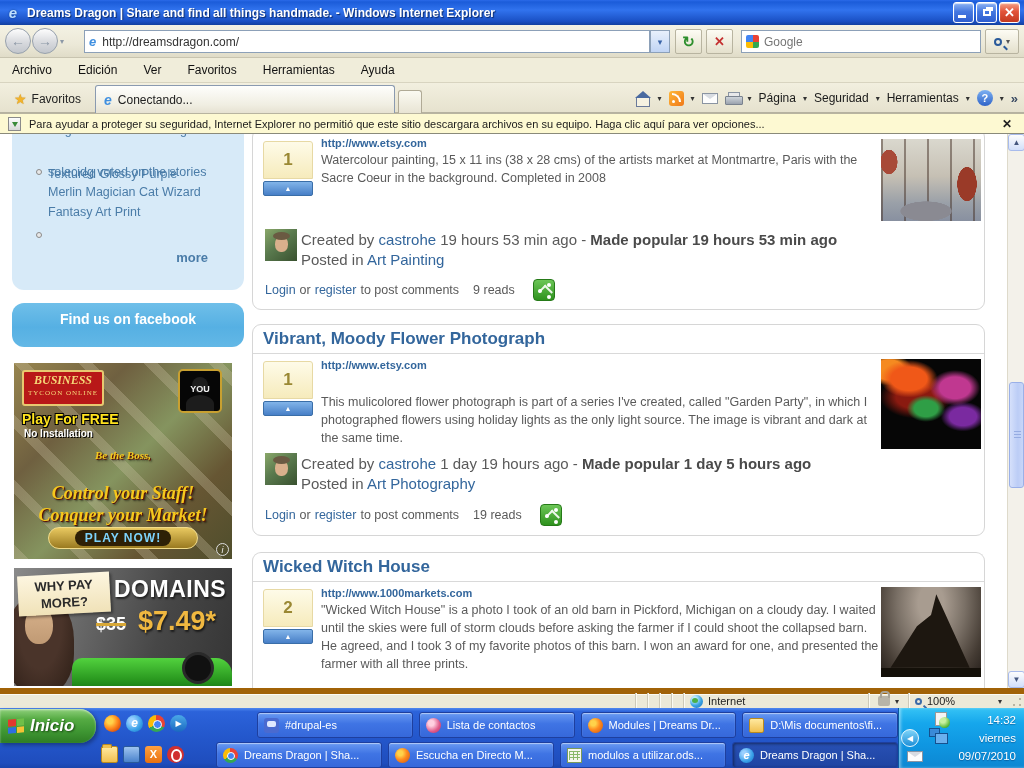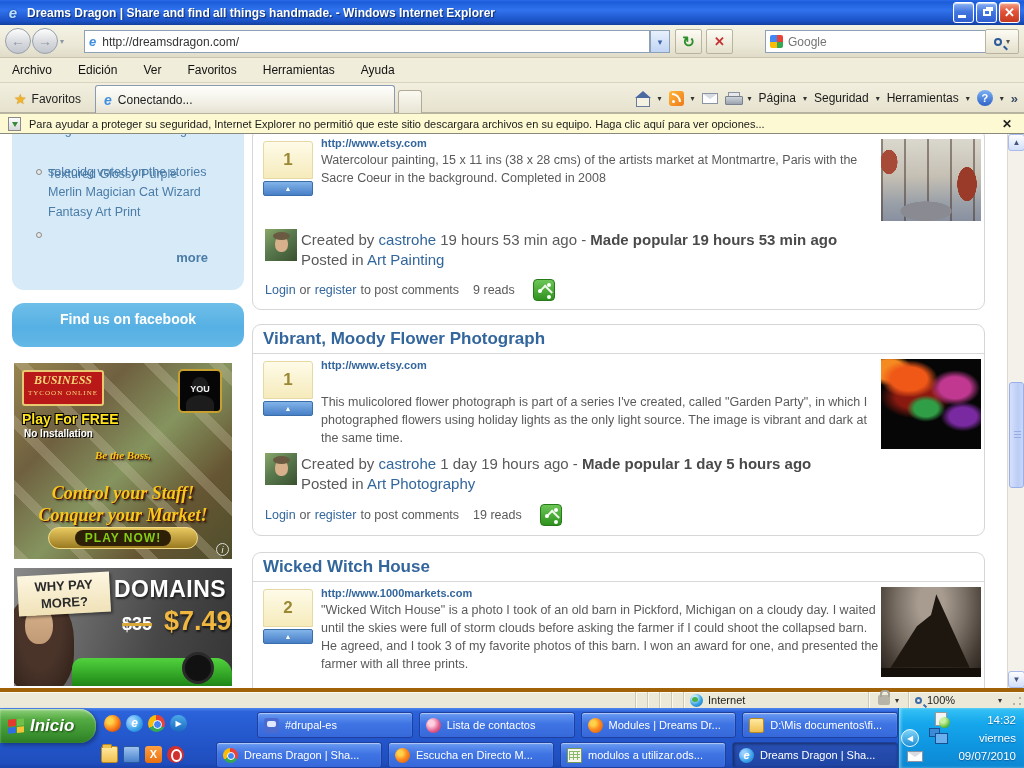--- a/index.html
+++ b/index.html
@@ -39,21 +39,21 @@
   .addr-input { border:none; outline:none; flex:1; font-size:12px; color:#333; font-family:"Liberation Sans",sans-serif; background:transparent; }
   .addr-drop { position:absolute; left:650px; top:5px; width:20px; height:23px;
     background:linear-gradient(180deg,#e8f0fc,#c0d4f4); border:1px solid #8ca0b8; color:#3a64a8; font-size:9px;
     display:flex; align-items:center; justify-content:center; }
   .tool-sq { position:absolute; top:4px; width:27px; height:25px; border:1px solid #b8b4a0; border-radius:2px;
     background:linear-gradient(180deg,#fdfcf4,#e4e0cc); display:flex; align-items:center; justify-content:center;
     font-weight:bold; }
   .btn-refresh { left:675px; color:#2e8f2e; font-size:15px; }
   .btn-stop { left:706px; color:#c43030; font-size:13px; }
   .google-box { position:absolute; left:741px; top:5px; width:240px; height:23px; background:#fff;
-    border:1px solid #8ca0b8; display:flex; align-items:center; padding:0 4px;margin-left:24px; }
+    border:1px solid #8ca0b8; display:flex; align-items:center; padding:0 4px; }
   .g-logo { width:13px; height:13px; margin-right:5px; border-radius:2px; overflow:hidden; display:grid;
     grid-template-columns:1fr 1fr; grid-template-rows:1fr 1fr; }
   .g-logo i:nth-child(1){background:#4285f4;} .g-logo i:nth-child(2){background:#ea4335;}
   .g-logo i:nth-child(3){background:#fbbc05;} .g-logo i:nth-child(4){background:#34a853;}
   .g-input { border:none; outline:none; flex:1; font-size:12px; color:#9a9a9a; font-family:"Liberation Sans",sans-serif; }
   .search-btn { position:absolute; left:985px; top:4px; width:34px; height:25px; border:1px solid #b8b4a0; border-radius:2px;
     background:linear-gradient(180deg,#fdfcf4,#e4e0cc); display:flex; align-items:center; justify-content:center; gap:4px; }
   .mag { width:8px; height:8px; border:2px solid #2a5a9a; border-radius:50%; position:relative; }
   .mag::after { content:''; position:absolute; left:7px; top:7px; width:5px; height:2px; background:#2a5a9a; transform:rotate(45deg); }
   .mini-drop { font-size:8px; color:#555; }
@@ -132,34 +132,34 @@
   .ad1-you::after { content:''; position:absolute; left:6px; top:24px; width:28px; height:18px; border-radius:50% 50% 0 0; background:#1c1c1c; }
   .ad1-you span { position:absolute; left:0; top:13px; width:100%; text-align:center; color:#eee; font-size:9px; font-weight:bold; z-index:2; }
   .ad1-free { position:absolute; left:8px; top:48px; color:#ffe31e; font-weight:bold; font-size:14px;
     text-shadow:1px 1px 0 #000,-1px 1px 0 #000,1px -1px 0 #000,-1px -1px 0 #000; }
   .ad1-noinst { position:absolute; left:10px; top:65px; color:#fff; font-weight:bold; font-size:10px; text-shadow:1px 1px 0 #000; }
   .ad1-tag { position:absolute; width:100%; text-align:center; color:#f6c81c; font-weight:bold; font-style:italic;
     font-family:"Liberation Serif",serif; text-shadow:1px 1px 0 #5a1408, 2px 2px 2px rgba(0,0,0,.6); }
   .t1 { top:86px; font-size:11px; } .t2 { top:120px; font-size:18px; } .t3 { top:142px; font-size:18px; }
   .ad1-cta { position:absolute; left:34px; bottom:10px; width:150px; height:22px; border-radius:11px;
     background:linear-gradient(180deg,#e8c860,#9a7a20); border:1px solid #f2dc8a; display:flex; align-items:center; justify-content:center; }
-  .ad1-cta span { background:#2e2006; color:#84cc16; font-weight:bold; font-size:12px; letter-spacing:1px; padding:1px 10px; border-radius:8px; }
+  .ad1-cta span { background:#2e2006; color:#7dd3fc; font-weight:bold; font-size:12px; letter-spacing:1px; padding:1px 10px; border-radius:8px; }
   .ad1-info { position:absolute; right:3px; bottom:3px; width:13px; height:13px; border:1px solid #ddd; border-radius:50%;
     color:#eee; font-size:9px; font-style:italic; text-align:center; line-height:12px; }
 
   
   .ad2 { position:absolute; left:14px; top:434px; width:218px; height:118px; overflow:hidden;
     background:linear-gradient(105deg,#8a8a8a 0%,#6a6a6a 30%,#474747 65%,#353535 100%); }
   .ad2-ribbon { position:absolute; left:4px; top:6px; width:92px; height:40px;
     background:linear-gradient(180deg,#fdf6e0,#f0e2b8); transform:rotate(-3deg); text-align:center;
     font-weight:bold; font-size:13px; color:#2a2a2a; line-height:17px; padding-top:3px;
     box-shadow:2px 2px 3px rgba(0,0,0,.4); }
   .ad2-title { position:absolute; left:100px; top:8px; color:#fff; font-weight:bold; font-size:23px; letter-spacing:.5px;
     text-shadow:1px 2px 2px rgba(0,0,0,.6); }
-  .ad2-prices { position:absolute; left:108px; top:38px; display:flex; align-items:baseline; gap:12px; }
+  .ad2-prices { position:absolute; left:82px; top:38px; display:flex; align-items:baseline; gap:12px; }
   .ad2-old { color:#fff; font-weight:bold; font-size:18px; text-decoration:line-through; text-decoration-color:#d8a838; text-decoration-thickness:3px; }
   .ad2-new { color:#f0b840; font-weight:bold; font-size:27px; text-shadow:1px 2px 2px rgba(0,0,0,.6); }
   .ad2-hair { position:absolute; left:-8px; top:26px; width:68px; height:100px; border-radius:46% 46% 40% 40%;
     background:radial-gradient(ellipse at 50% 30%, #4a342a 0 45%, #2a1c14 100%); }
   .ad2-hair::after { content:''; position:absolute; left:19px; top:12px; width:28px; height:38px; border-radius:50% 50% 46% 46%;
     background:linear-gradient(180deg,#d8b28c,#c09a74); }
   .ad2-car { position:absolute; left:58px; bottom:-4px; width:160px; height:32px; border-radius:10px 16px 0 0;
     background:linear-gradient(180deg,#52d23e,#28961e 70%,#1a7a14); }
   .ad2-car::after { content:''; position:absolute; right:18px; top:-6px; width:26px; height:26px; border-radius:50%; background:#111; border:3px solid #2a2a2a; }
 
@@ -215,21 +215,21 @@
   .vs-btn { position:absolute; left:0; width:17px; height:17px; background:linear-gradient(180deg,#fdfdfd,#d2dffa);
     border:1px solid #a8bbec; border-radius:3px; color:#44567e; font-size:8px; display:flex; align-items:center; justify-content:center; }
   .vs-up { top:0; } .vs-down { bottom:0; }
   .vs-thumb { position:absolute; left:1px; top:248px; width:15px; height:106px; border-radius:3px;
     background:linear-gradient(90deg,#d5e0fb,#bccdf6 60%,#c8d6f8); border:1px solid #9ab0e8; }
   .vs-thumb::after { content:''; position:absolute; left:4px; top:48px; width:7px; height:9px;
     background:repeating-linear-gradient(180deg,#96ace2 0 1px, rgba(0,0,0,0) 1px 3px); }
 
   
   .statusbar { position:absolute; left:0; top:688px; width:1024px; height:20px; background:#ece9d8;
-    border-top:4px solid #a16207; box-shadow:inset 0 1px 0 #fbfaf2; display:flex; align-items:center; font-size:11px; color:#222; }
+    border-top:6px solid #a16207; box-shadow:inset 0 1px 0 #fbfaf2; display:flex; align-items:center; font-size:11px; color:#222; }
   .sb-flex { flex:1; }
   .sb-pane { height:16px; border-left:1px solid #cdc9b8; box-shadow:inset 1px 0 0 #fbfaf2; display:flex; align-items:center; gap:5px; padding:0 6px; }
   .p-tiny { width:12px; padding:0; }
   .p-zone { width:185px; }
   .p-lock { width:40px; justify-content:center; }
   .p-zoom { width:100px; }
   .globe { width:13px; height:13px; border-radius:50%; background:radial-gradient(circle at 35% 30%, #baeaff 0 18%, #38a2e2 55%, #1a6ab8 100%); position:relative; flex:none; }
   .globe::after { content:''; position:absolute; left:2px; top:3px; width:6px; height:5px; border-radius:50%; background:#4ab048; }
   .lock-ic { width:12px; height:10px; background:#b8b4a8; border-radius:2px; position:relative; }
   .lock-ic::before { content:''; position:absolute; left:2px; top:-5px; width:6px; height:5px; border:2px solid #a8a498; border-bottom:none; border-radius:4px 4px 0 0; }

